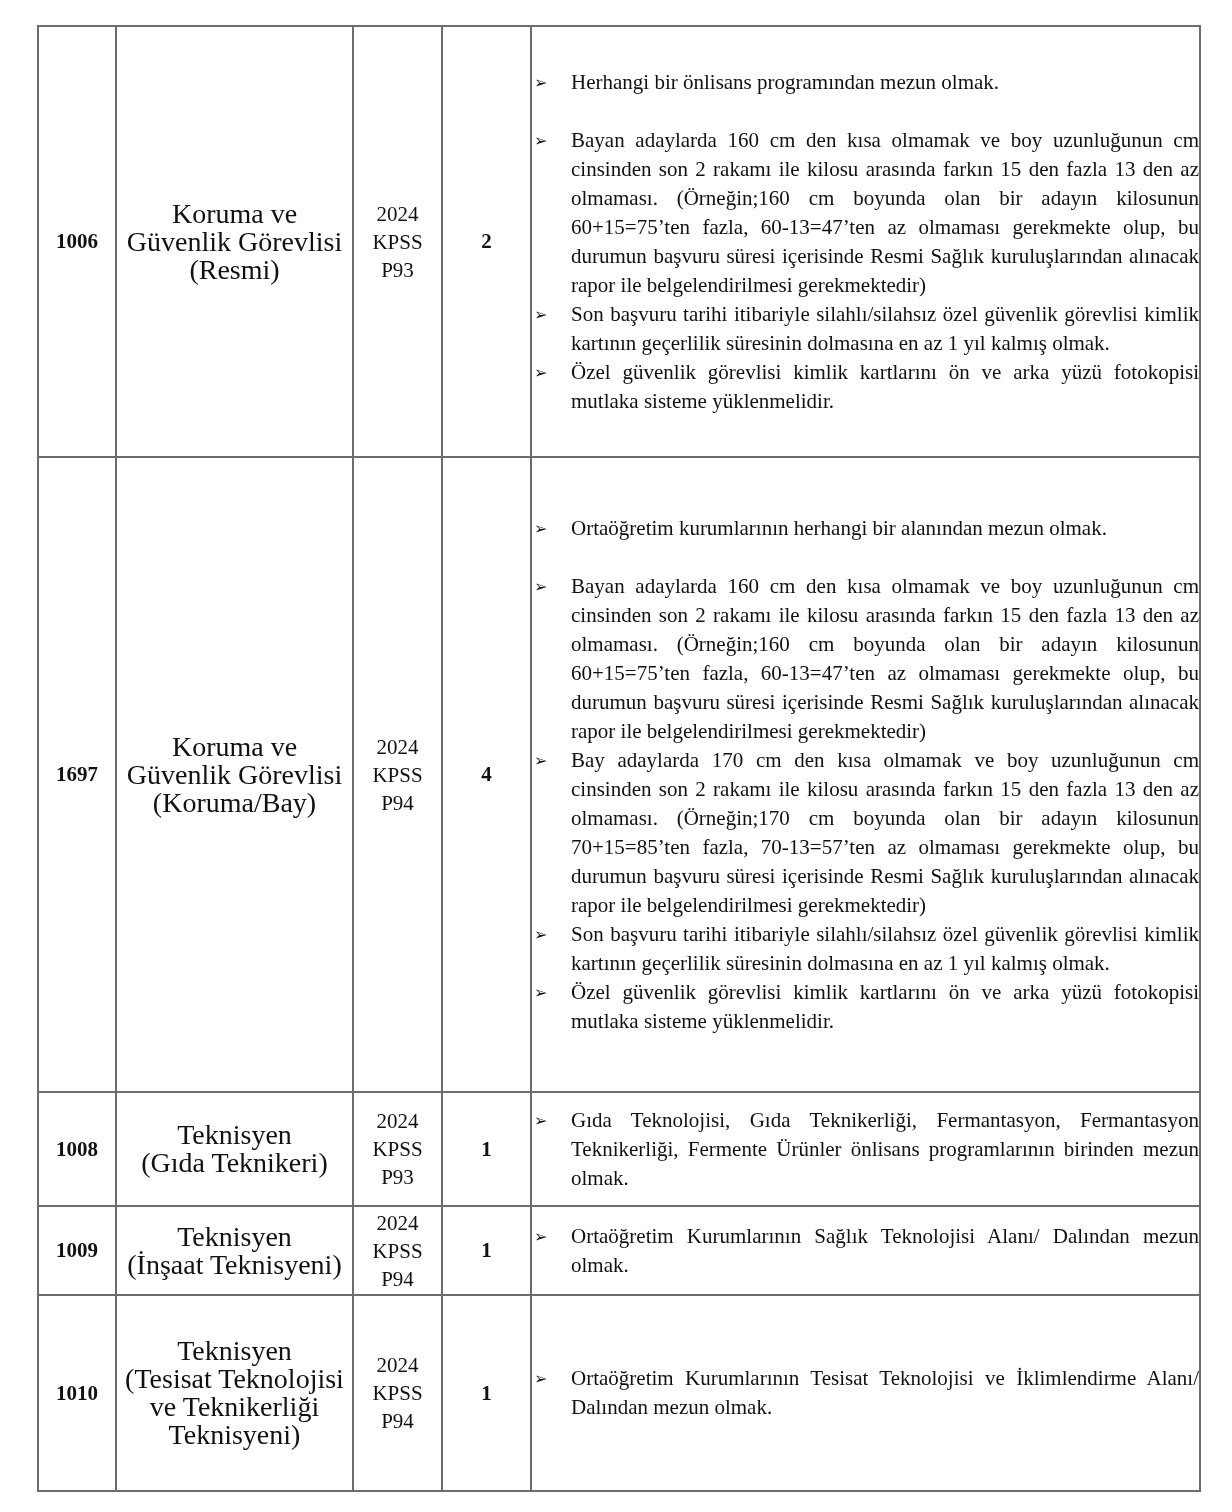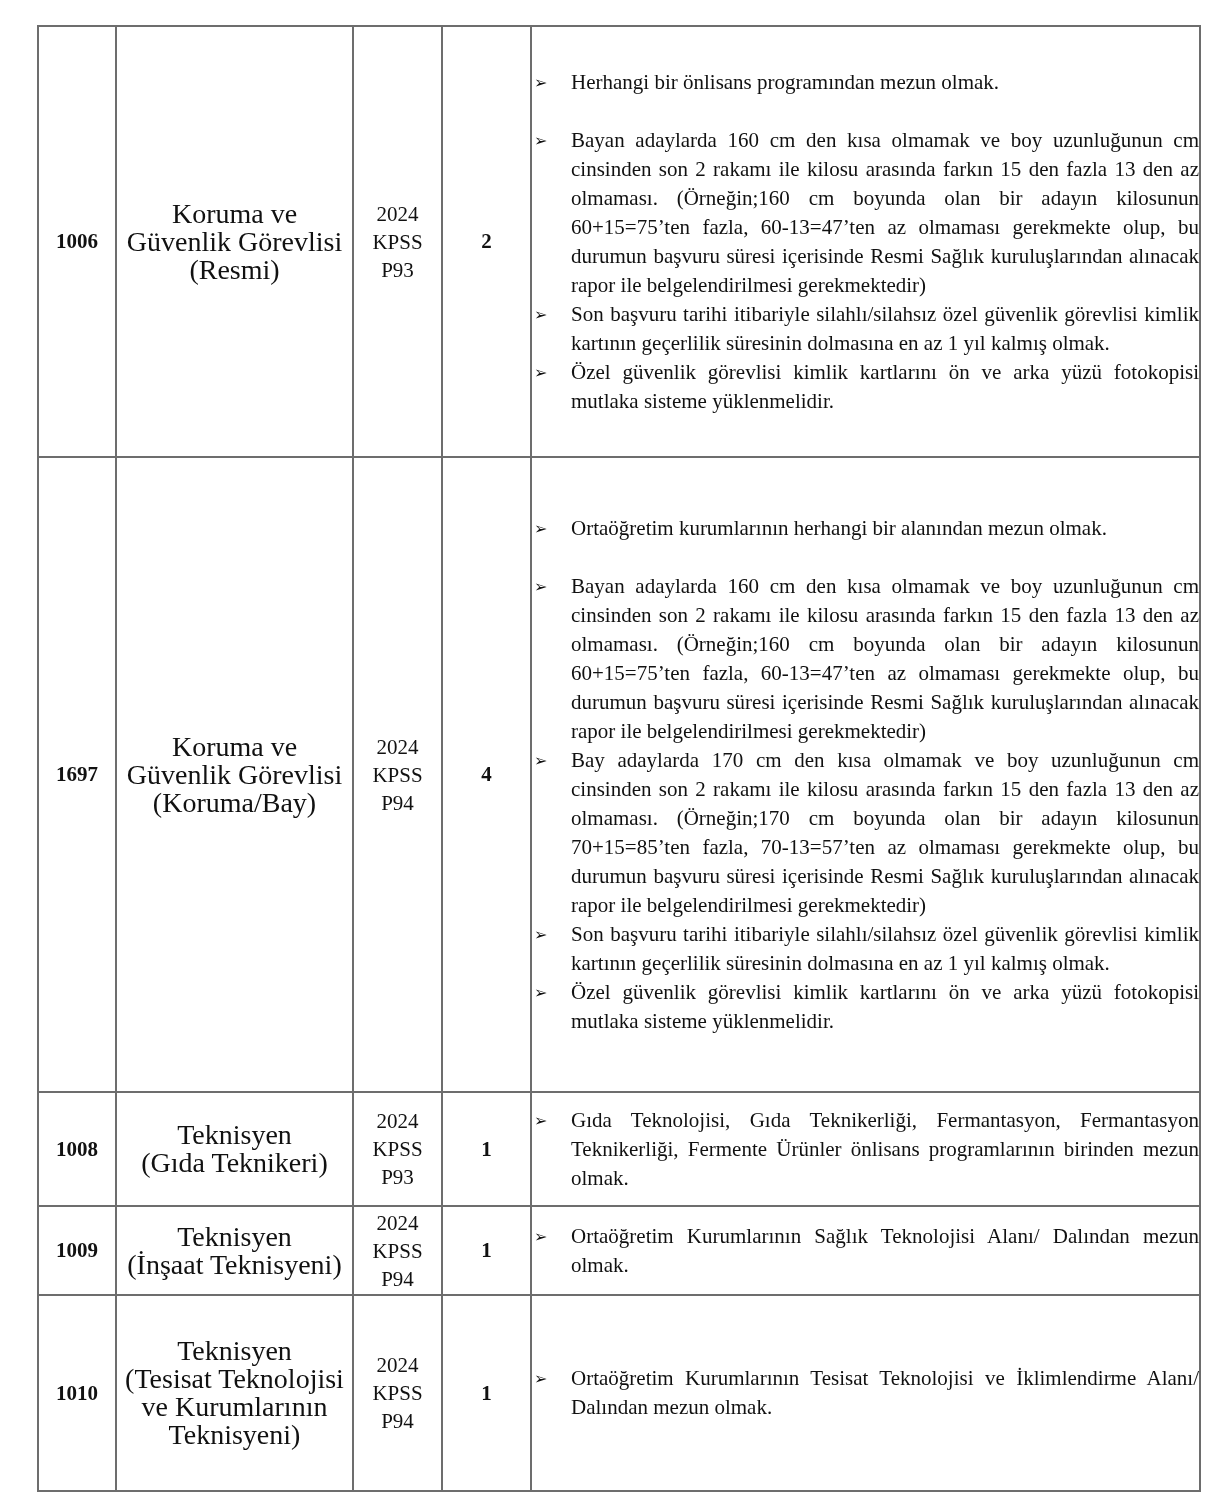--- a/index.html
+++ b/index.html
@@ -160,21 +160,21 @@
             </li>
         </ul>
       </td>
     </tr>
 
     <tr class="r1010">
       <td class="code">1010</td>
       <td class="title">
         <div>Teknisyen</div>
         <div>(Tesisat Teknolojisi</div>
-        <div>ve Kurumlarının</div>
+        <div>ve Teknikerliği</div>
         <div>Teknisyeni)</div>
       </td>
       <td class="kpss">
         <div>2024</div>
         <div>KPSS</div>
         <div>P94</div>
       </td>
       <td class="count">1</td>
       <td class="reqs">
         <ul class="req-list">

